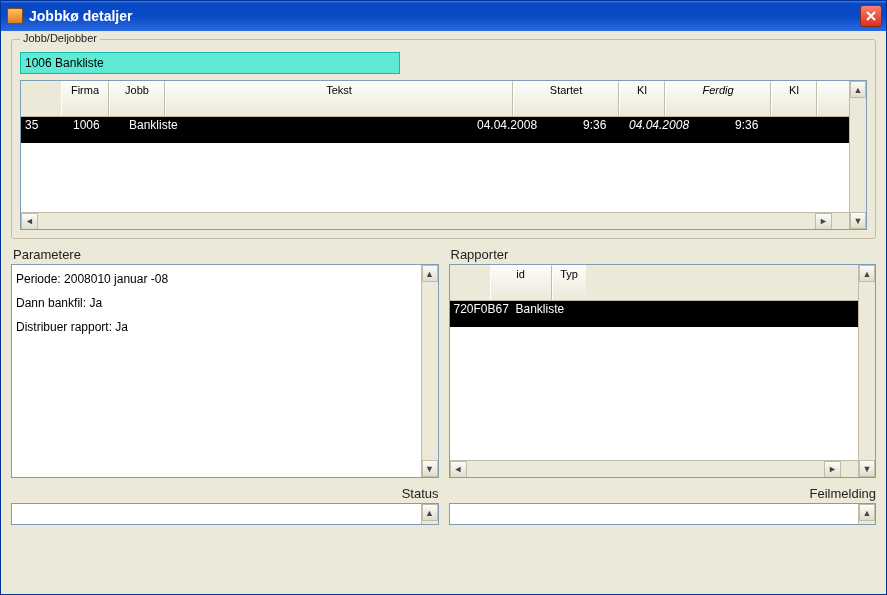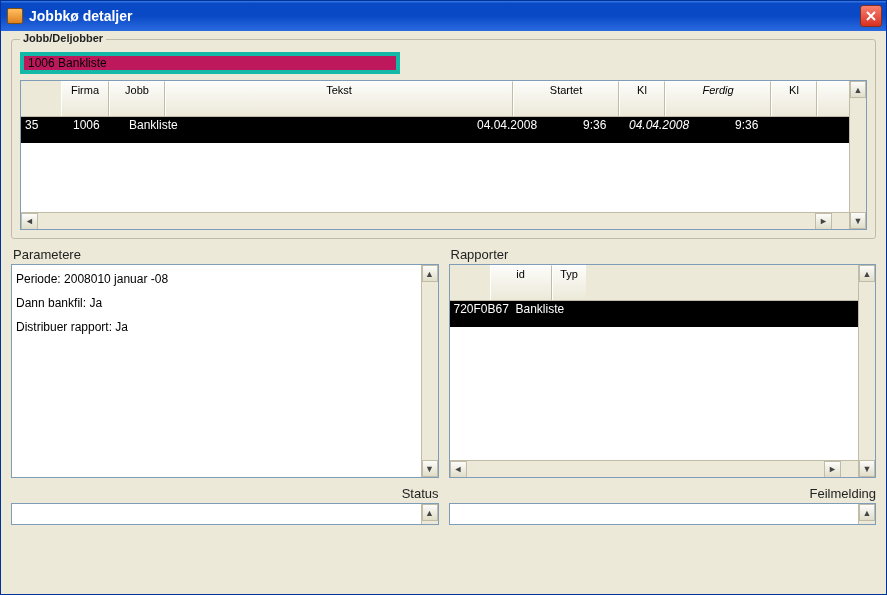--- a/index.html
+++ b/index.html
@@ -60,27 +60,26 @@
     margin-bottom: 8px;
   }
   .groupbox-label {
     position: absolute;
     top: -8px;
     left: 8px;
     background: #ece9d8;
     padding: 0 3px;
     font-size: 11px;
     color: #222;
-    font-weight: bold;
   }
   .text-input {
     width: 380px;
     height: 22px;
-    border: 4px solid #14b8a6;
-    background: #be185d;
+    border: 1px solid #14b8a6;
+    background: #5eead4;
     padding: 2px 4px;
     font-size: 12px;
     font-family: inherit;
     margin-bottom: 6px;
   }
   .grid-container {
     display: flex;
     border: 1px solid #7f9db9;
     background: #fff;
     height: 150px;

